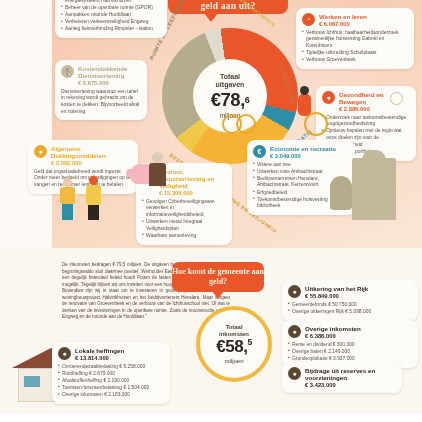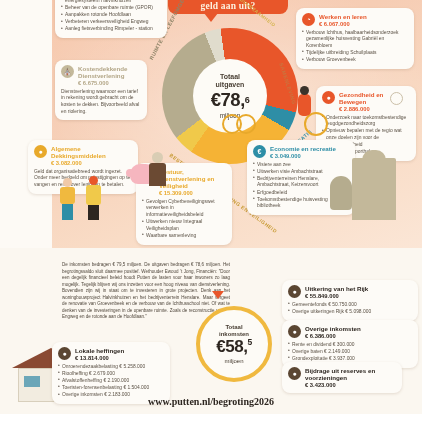--- a/index.html
+++ b/index.html
@@ -360,20 +360,23 @@
       <div class="wc-h"></div>
   </div>
   <div class="illus ball"></div>
   <div class="illus tree"></div>
   <div class="illus bldg">
     <div class="bldg-top"></div>
   </div>
 
   <div class="intro-text">De inkomsten bedragen € 79,5 miljoen. De uitgaven bedragen € 78,6 miljoen. Het begrotingssaldo sluit daarmee positief. Wethouder Ewoud 't Jong, Financiën: "Door een degelijk financieel beleid houdt Putten de lasten voor haar inwoners zo laag mogelijk. Tegelijk blijven wij ons inzetten voor een hoog niveau van dienstverlening. Bovendien zijn wij in staat om te investeren in grote projecten. Denk aan het woningbouwproject Halvinkhuizen en het bedrijventerrein Henslare. Maar vergeet de renovatie van Groevenbeek en de verbouw van de Ichthusschool niet. Of wat te denken van de investeringen in de openbare ruimte. Zoals de reconstructie van de Engweg en de rotonde aan de Hoofdlaan."</div>
 
+  <div class="bubble2">
+    <span>Hoe komt de gemeente aan geld?</span>
+  </div>
   <div class="bubble2-tail"></div>
 
   <div class="income-circle">
     <div class="ic-lbl">Totaal</div>
     <div class="ic-lbl">inkomsten</div>
     <div class="ic-amt">
       <span>€58</span>
       <span>,</span>
       <span class="ic-sup">5</span>
     </div>
@@ -447,16 +450,15 @@
   <div class="card card-reserves">
     <div class="card-head">
       <div class="badge b-brown">●</div>
       <div>
         <div class="c-title t-dark">Bijdrage uit reserves en voorzieningen</div>
         <div class="c-amt t-dark">€ 3.423.000</div>
       </div>
     </div>
   </div>
 
-  <div class="url">www.putten.nl/begroting2026</div>
   <div class="footer-band"></div>
 
 </div>
 
 </body></html>

